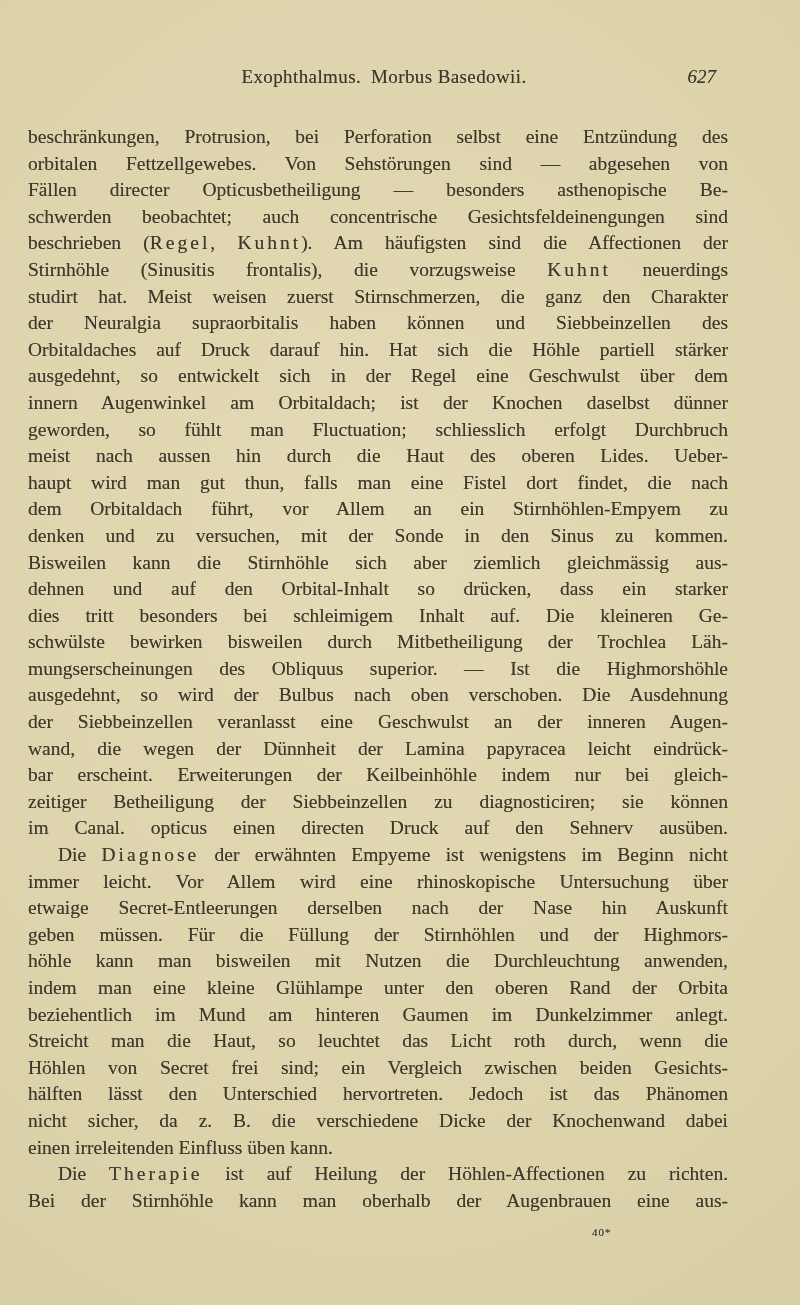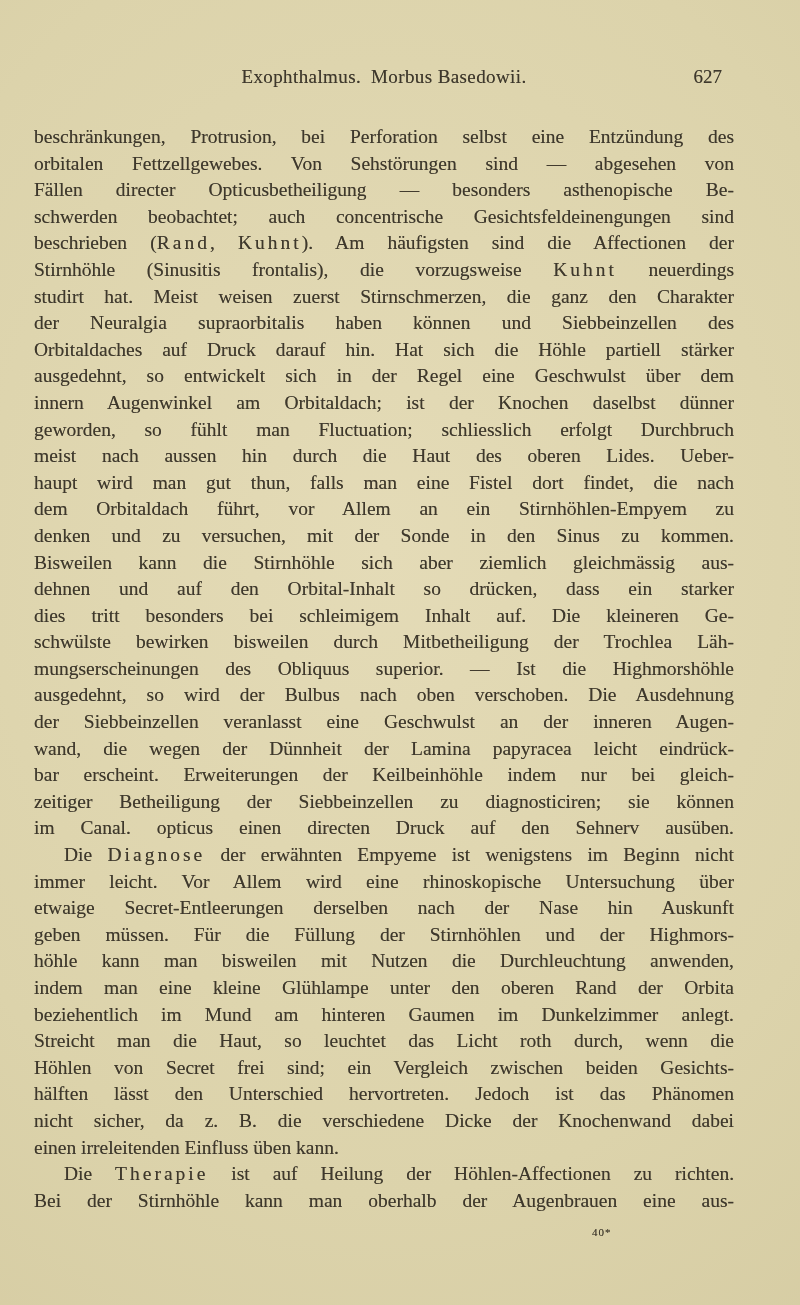--- a/index.html
+++ b/index.html
@@ -24,27 +24,28 @@
     font-size: 19px;
     line-height: 26px;
   }
   .running-head {
     display: block;
     text-align: center;
     letter-spacing: 0.4px;
   }
   .page-number {
     position: absolute;
-    right: 12px;
+    right: 18px;
     top: 0;
+    font-style: italic;
   }
   .body-text {
     position: absolute;
     top: 124px;
-    left: 34px;
+    left: 28px;
     width: 700px;
     font-size: 19.5px;
   }
   .line {
     height: 26.6px;
     line-height: 26.6px;
     text-align: justify;
     text-align-last: justify;
     white-space: normal;
     overflow: hidden;
@@ -67,21 +68,21 @@
   <div class="header">
     <span class="running-head">Exophthalmus. Morbus Basedowii.</span>
     <span class="page-number">627</span>
   </div>
 
   <div class="body-text">
       <div class="line"><span>beschränkungen, Protrusion, bei Perforation selbst eine Entzündung des</span></div>
       <div class="line"><span>orbitalen Fettzellgewebes.  Von Sehstörungen sind — abgesehen von</span></div>
       <div class="line"><span>Fällen directer Opticusbetheiligung — besonders asthenopische Be-</span></div>
       <div class="line"><span>schwerden beobachtet; auch concentrische Gesichtsfeldeinengungen sind</span></div>
-      <div class="line"><span>beschrieben (</span><span class="spaced">Rand</span><span>, </span><span class="spaced">Kuhnt</span><span>). Am häufigsten sind die Affectionen der</span></div>
+      <div class="line"><span>beschrieben (</span><span class="spaced">Regel</span><span>, </span><span class="spaced">Kuhnt</span><span>). Am häufigsten sind die Affectionen der</span></div>
       <div class="line"><span>Stirnhöhle (Sinusitis frontalis), die vorzugsweise </span><span class="spaced">Kuhnt</span><span> neuerdings</span></div>
       <div class="line"><span>studirt hat. Meist weisen zuerst Stirnschmerzen, die ganz den Charakter</span></div>
       <div class="line"><span>der Neuralgia supraorbitalis haben können und Siebbeinzellen des</span></div>
       <div class="line"><span>Orbitaldaches auf Druck darauf hin. Hat sich die Höhle partiell stärker</span></div>
       <div class="line"><span>ausgedehnt, so entwickelt sich in der Regel eine Geschwulst über dem</span></div>
       <div class="line"><span>innern Augenwinkel am Orbitaldach; ist der Knochen daselbst dünner</span></div>
       <div class="line"><span>geworden, so fühlt man Fluctuation; schliesslich erfolgt Durchbruch</span></div>
       <div class="line"><span>meist nach aussen hin durch die Haut des oberen Lides.  Ueber-</span></div>
       <div class="line"><span>haupt wird man gut thun, falls man eine Fistel dort findet, die nach</span></div>
       <div class="line"><span>dem Orbitaldach führt, vor Allem an ein Stirnhöhlen-Empyem zu</span></div>

